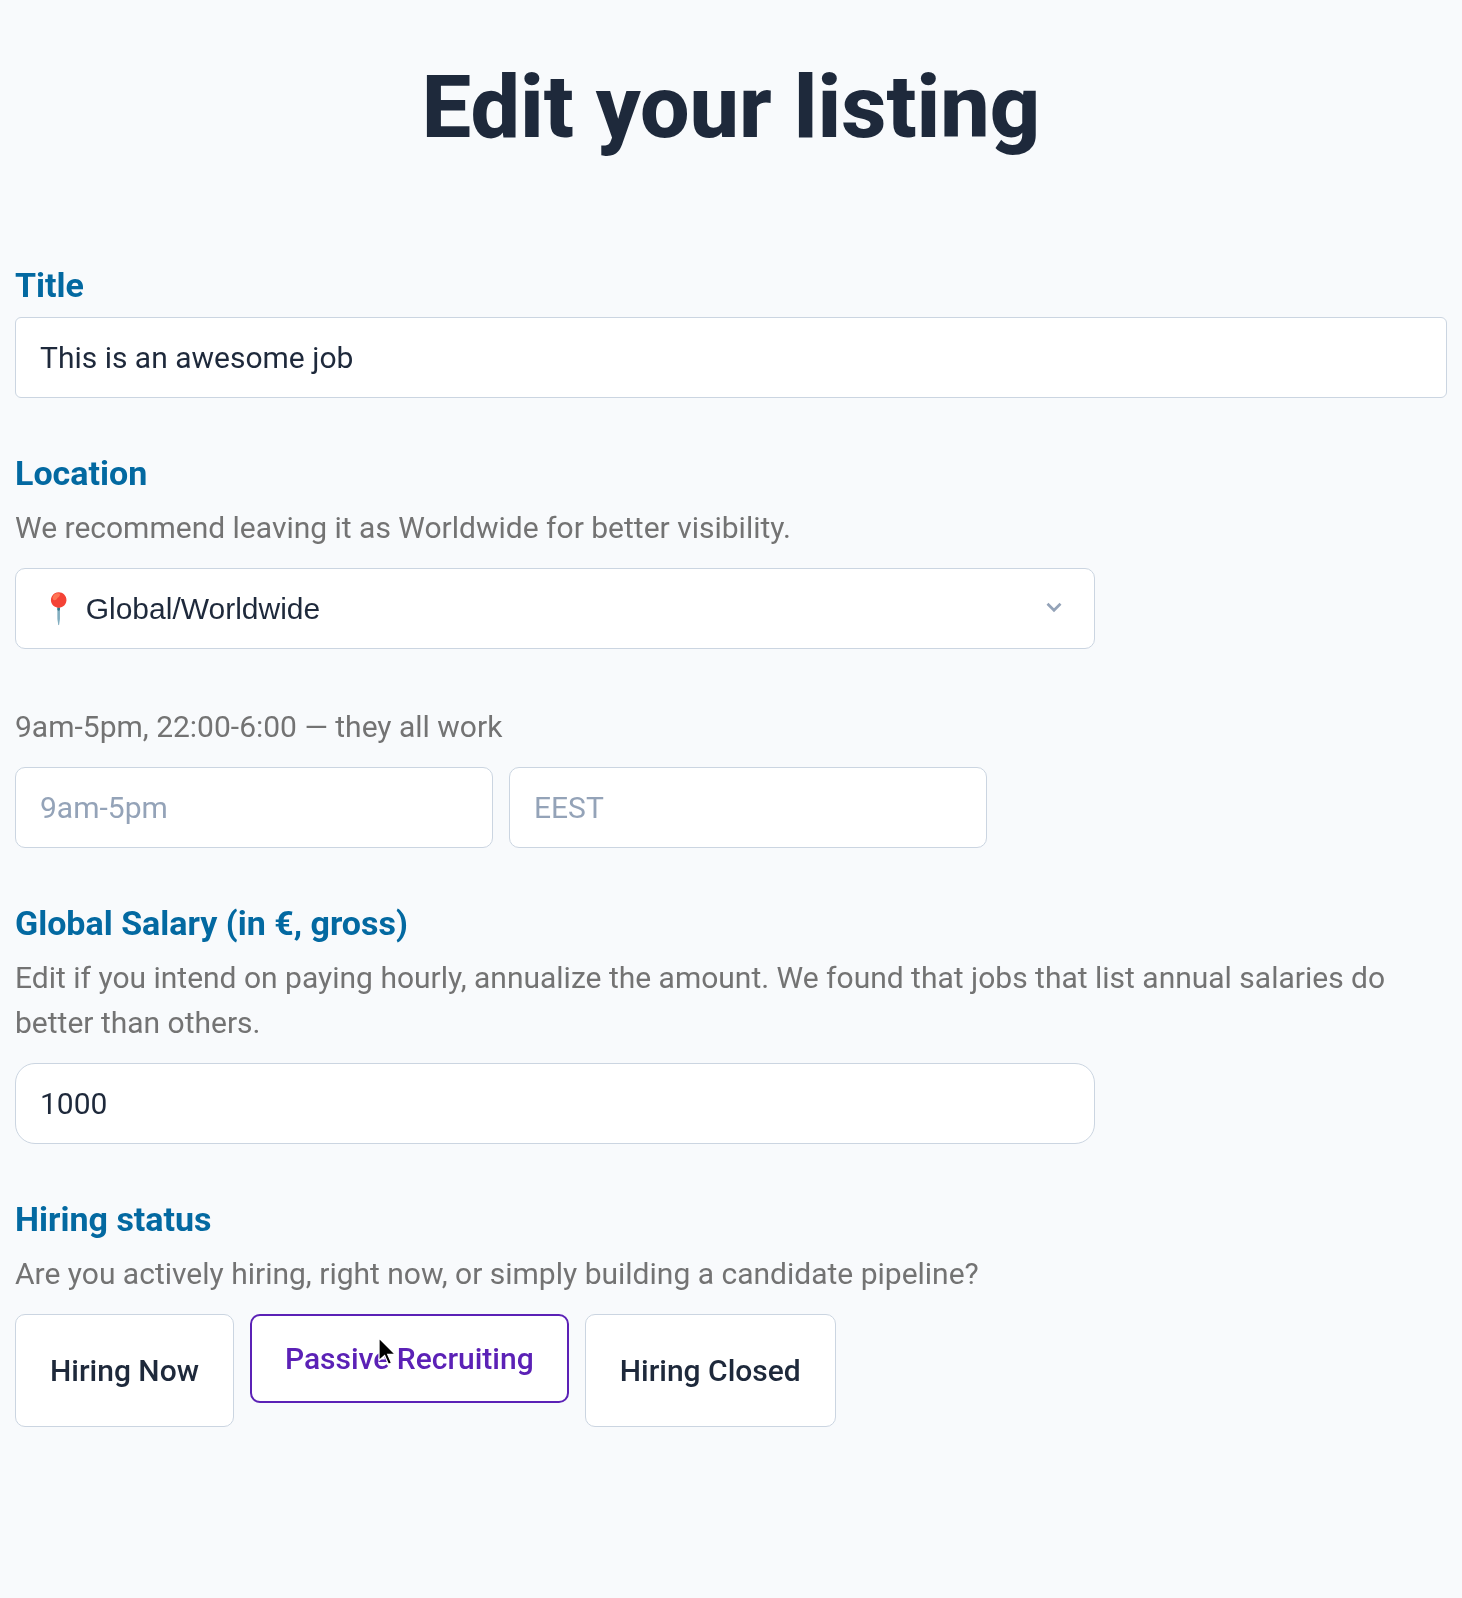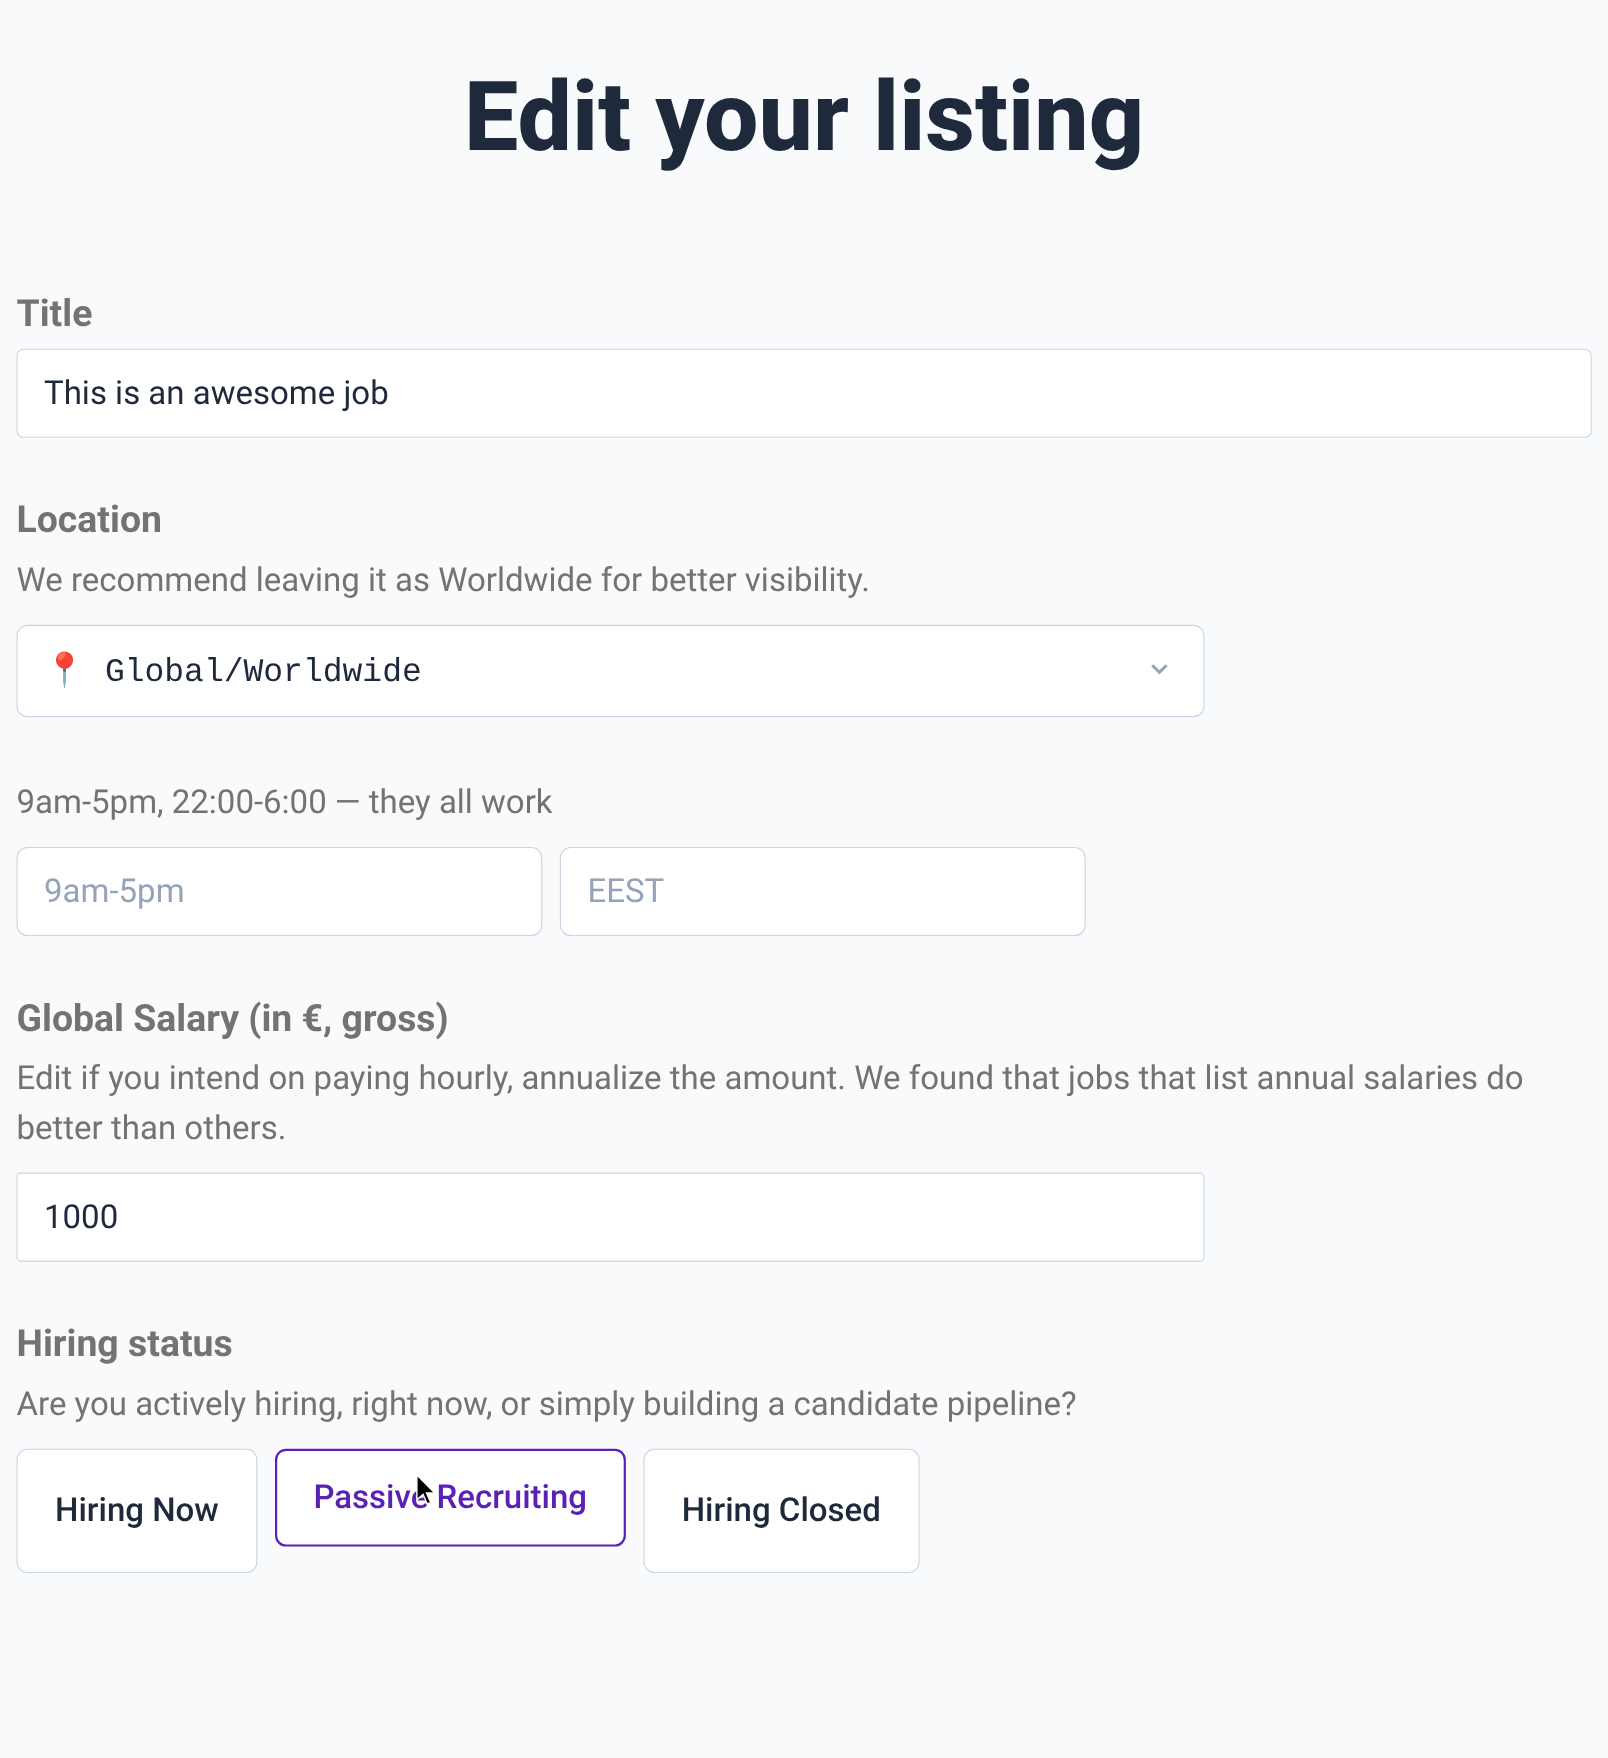--- a/index.html
+++ b/index.html
@@ -29,36 +29,36 @@
       margin-top: 40px;
     }
 
     .field-group {
       margin-bottom: 55px;
     }
 
     .field-label {
       font-size: 34px;
       font-weight: 700;
-      color: #737373;
+      color: #0369a1;
       margin-bottom: 12px;
       margin-top: 48px;
     }
 
     .field-hint {
       font-size: 30px;
       color: #737373;
       margin-bottom: 18px;
       line-height: 1.5;
     }
 
     .text-input {
       width: 100%;
       border: 1px solid #cbd5e1;
-      border-radius: 4px;
+      border-radius: 20px;
       padding: 22px 24px;
       font-size: 30px;
       color: #1e293b;
       background: #fff;
       outline: none;
       font-family: inherit;
     }
 
     .text-input::placeholder {
       color: #94a3b8;
@@ -77,21 +77,21 @@
       width: 100%;
       border: 1px solid #cbd5e1;
       border-radius: 10px;
       padding: 22px 88px 22px 24px;
       font-size: 30px;
       color: #1e293b;
       background: #fff;
       cursor: pointer;
       appearance: none;
       outline: none;
-      font-family: Liberation Mono, monospace;
+      font-family: Liberation Sans, sans-serif;
     }
 
     .chevron {
       position: absolute;
       right: 28px;
       top: 50%;
       transform: translateY(-50%);
       pointer-events: none;
     }
 

